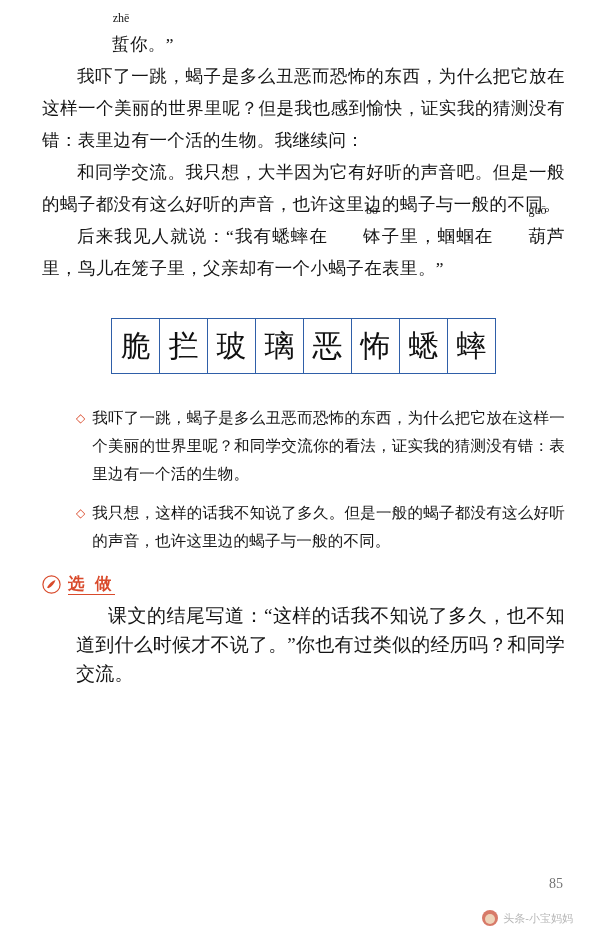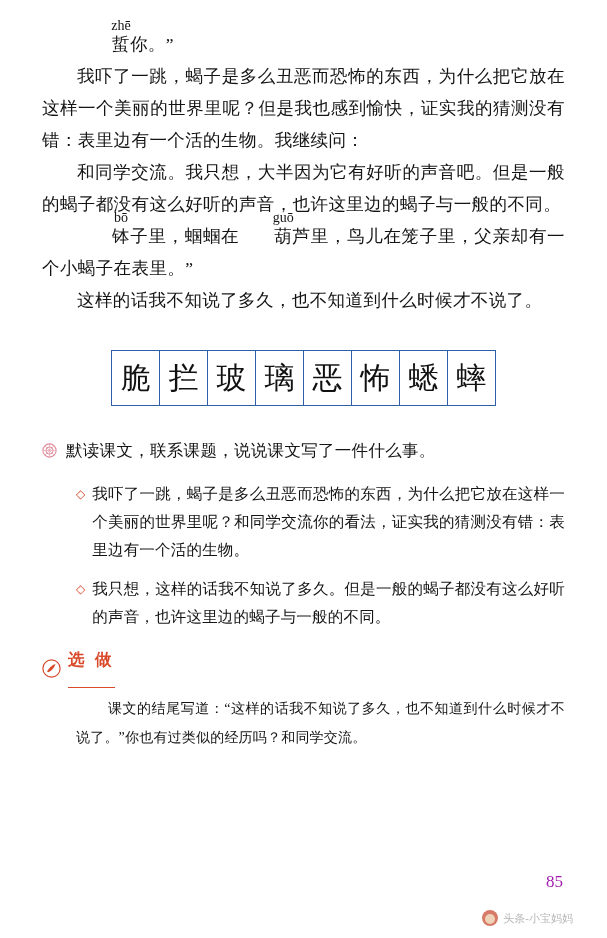--- a/index.html
+++ b/index.html
@@ -37,27 +37,26 @@
   .ruby-word {
     position: relative;
     display: inline-block;
     white-space: nowrap;
   }
   .ruby-word .pinyin {
     position: absolute;
     top: -15px;
     left: 50%;
     transform: translateX(-50%);
-    font-size: 14px;
+    font-size: 12px;
     line-height: 10px;
     letter-spacing: 0;
     font-family: "Liberation Serif", serif;
     color: #141414;
     white-space: nowrap;
-    margin-top: 8px;
   }
   .block-text { margin-bottom: 2px; }
 
   
   .char-grid {
     margin: 34px 0 30px 0;
     display: flex;
     justify-content: center;
   }
   .char-grid .inner {
@@ -139,40 +138,40 @@
     margin-right: 7px;
     flex: 0 0 auto;
   }
   .opt-label {
     color: #d94a2b;
     font-size: 16.5px;
     letter-spacing: 3px;
     font-family: "Liberation Sans", sans-serif;
     font-weight: bold;
     border-bottom: 1.6px solid #d94a2b;
-    padding-bottom: 18px;
+    padding-bottom: 1px;
     line-height: 20px;
   }
   .optional-body {
-    font-size: 14px;
+    font-size: 19px;
     line-height: 29px;
     letter-spacing: 0.2px;
     text-indent: 32px;
     margin: 6px 0 0 34px;
     text-align: justify;
     color: #141414;
   }
 
   
   .page-number {
     position: absolute;
     right: 44px;
     bottom: 46px;
-    font-size: 17px;
-    color: #a21caf;
+    font-size: 14px;
+    color: #737373;
     font-family: "Liberation Serif", serif;
   }
   .watermark {
     position: absolute;
     right: 34px;
     bottom: 12px;
     display: flex;
     align-items: center;
     opacity: 0.72;
   }
@@ -206,50 +205,39 @@
 
   <div class="block-text">
 
     <p class="para indent"><span class="ruby-word"><span class="pinyin">zhē</span><span>蜇</span></span><span>你。”</span></p>
 
     <p class="para indent">我吓了一跳，蝎子是多么丑恶而恐怖的东西，为什么把它放在这样一个美丽的世界里呢？但是我也感到愉快，证实我的猜测没有错：表里边有一个活的生物。我继续问：</p>
 
 
     <p class="para indent">和同学交流。我只想，大半因为它有好听的声音吧。但是一般的蝎子都没有这么好听的声音，也许这里边的蝎子与一般的不同。</p>
 
-    <p class="para indent"><span class="ruby-word"><span class="pinyin">bō</span><span>钵</span></span><span>子里，蝈蝈在</span><span class="ruby-word"><span class="pinyin">guō</span><span>葫</span></span><span>芦里，鸟儿在笼子里，父亲却有一个小蝎子在表里。”</span></p>
-
-    <p class="para indent">这样的话我不知说了多久，也不知道到什么时候才不说了。</p>
+    <p class="para indent"><span>后来我见人就说：“我有蟋蟀在</span><span class="ruby-word"><span class="pinyin">bō</span><span>钵</span></span><span>子里，蝈蝈在</span><span class="ruby-word"><span class="pinyin">guō</span><span>葫</span></span><span>芦里，鸟儿在笼子里，父亲却有一个小蝎子在表里。”</span></p>
+
   </div>
 
   <div class="char-grid">
     <div class="inner">
       <div class="char-cell">脆</div>
       <div class="char-cell">拦</div>
       <div class="char-cell">玻</div>
       <div class="char-cell">璃</div>
       <div class="char-cell">恶</div>
       <div class="char-cell">怖</div>
       <div class="char-cell">蟋</div>
       <div class="char-cell">蟀</div>
     </div>
   </div>
 
   <div class="ex-list">
 
-    <div class="ex-item">
-      <span class="ex-bullet">
-        <svg width="15" height="15" viewBox="0 0 15 15">
-          <circle cx="7.5" cy="7.5" r="6.6" fill="none" stroke="#e08a9a" stroke-width="1.1"></circle>
-          <circle cx="7.5" cy="7.5" r="3.6" fill="none" stroke="#e08a9a" stroke-width="1"></circle>
-          <path d="M7.5 1 L7.5 14 M1 7.5 L14 7.5 M3 3 L12 12 M12 3 L3 12" stroke="#e8a3b0" stroke-width="0.7" fill="none"></path>
-        </svg>
-      </span>
-      <div class="ex-text">默读课文，联系课题，说说课文写了一件什么事。</div>
-    </div>
 
 
     <div class="sub-list">
       <div class="sub-item">
         <span class="sub-diamond">◇</span>
         <div class="sub-text">我吓了一跳，蝎子是多么丑恶而恐怖的东西，为什么把它放在这样一个美丽的世界里呢？和同学交流你的看法，证实我的猜测没有错：表里边有一个活的生物。</div>
       </div>
       <div class="sub-item">
         <span class="sub-diamond">◇</span>
         <div class="sub-text">我只想，这样的话我不知说了多久。但是一般的蝎子都没有这么好听的声音，也许这里边的蝎子与一般的不同。</div>

